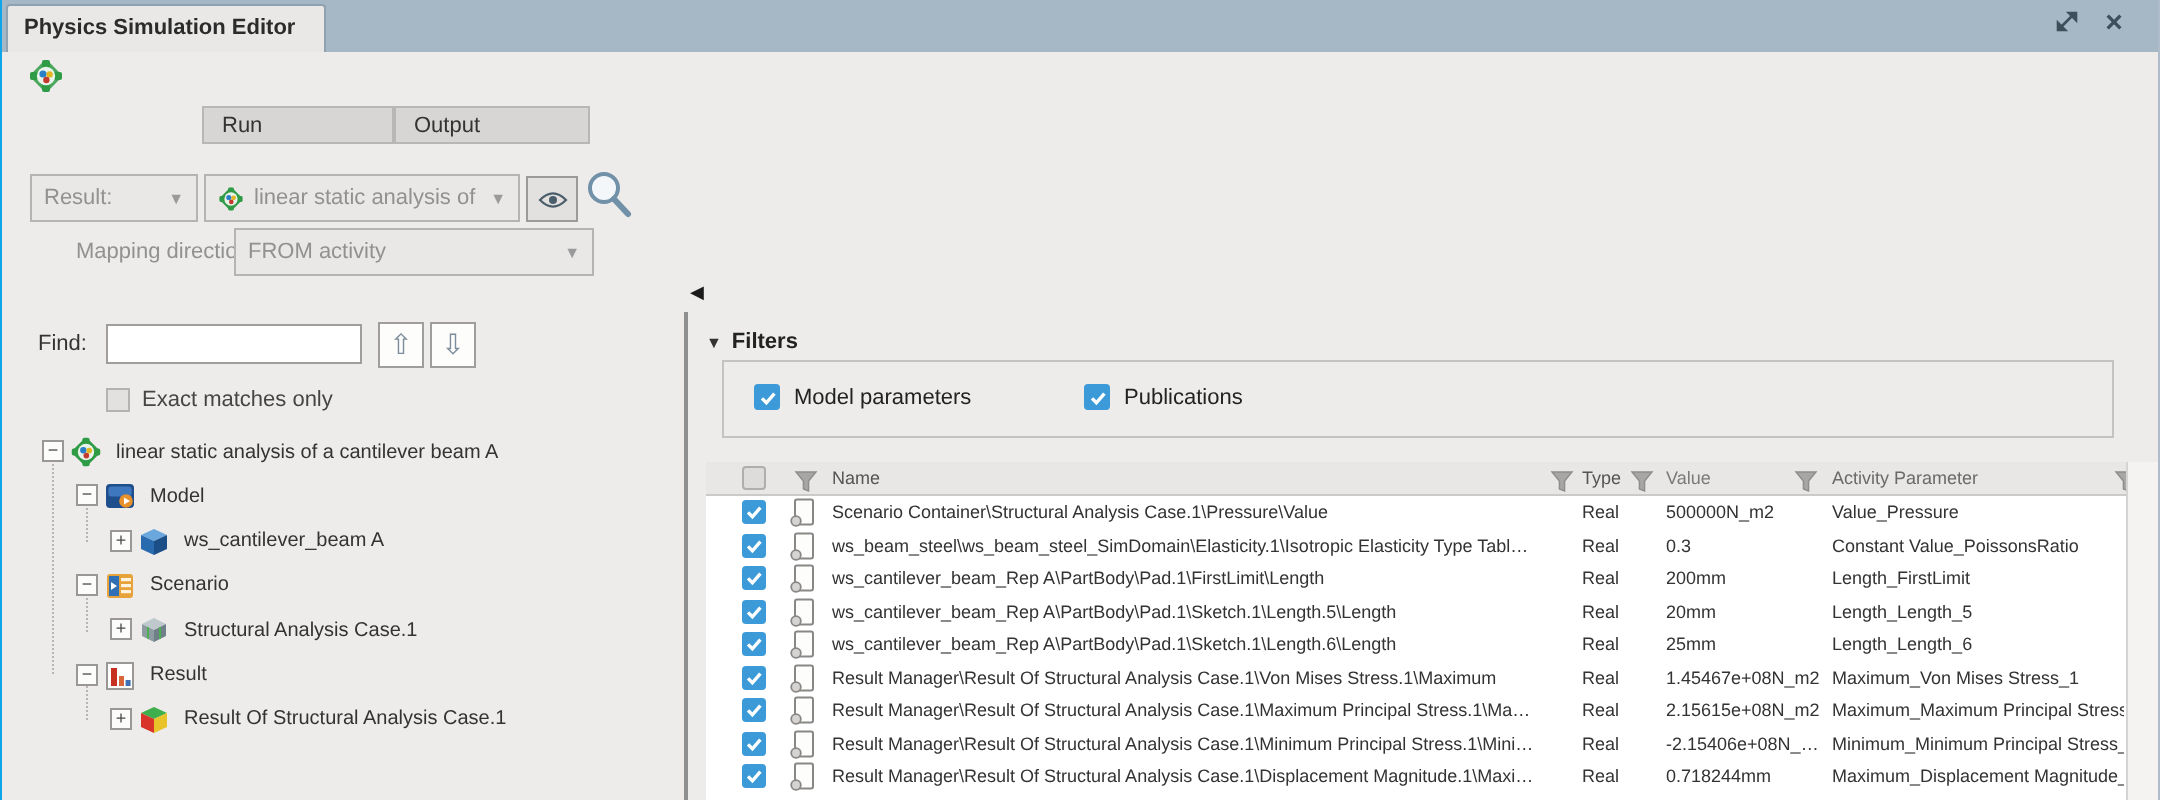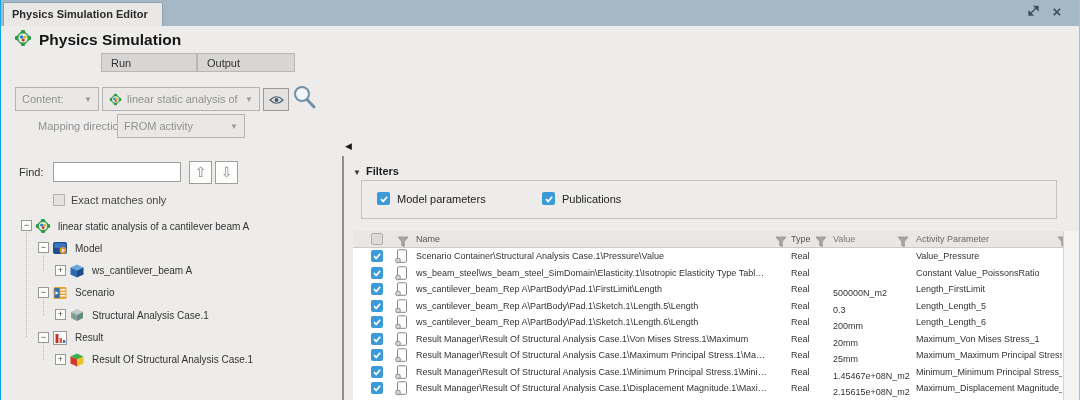--- a/index.html
+++ b/index.html
@@ -33,21 +33,21 @@
       font-size:11px;color:#919191;display:flex;align-items:center;padding:0 6px;gap:5px;}
   .combo .caret{margin-left:auto;font-size:8px;color:#9a9a9a;}
   #content-combo{left:14px;top:87px;width:84px;height:24px;}
   #main-combo{left:101px;top:87px;width:158px;height:24px;}
   #main-combo .txt{white-space:nowrap;overflow:hidden;}
   #eye-button{position:absolute;left:262px;top:88px;width:26px;height:23px;border:1px solid #9c9a98;
       background:#e3e1df;box-sizing:border-box;display:flex;align-items:center;justify-content:center;}
   #search-button{position:absolute;left:288px;top:82px;width:30px;height:30px;display:flex;
       align-items:center;justify-content:center;}
   #mapping-label{position:absolute;left:18px;top:120px;font-size:11px;color:#919191;margin-left:19px;}
-  #mapping-combo{left:116px;top:114px;width:128px;height:24px;}
+  #mapping-combo{left:116px;top:114px;width:180px;height:24px;}
 
   
   #collapse-arrow{position:absolute;left:344px;top:141px;font-size:9px;color:#1a1a1a;}
   #v-divider{position:absolute;left:341px;top:156px;width:2px;height:244px;background:#8f8f8f;}
 
   
   #find-label{position:absolute;left:18px;top:166px;font-size:11px;color:#333;}
   #find-input{position:absolute;left:52px;top:162px;width:128px;height:20px;box-sizing:border-box;
       border:1px solid #a09e9c;background:#fff;font-size:11px;padding:0 4px;font-family:"Liberation Sans",sans-serif;}
   .find-btn{position:absolute;top:161px;width:23px;height:23px;box-sizing:border-box;border:1px solid #a09e9c;
@@ -85,21 +85,21 @@
       border-bottom:1px solid #cccac8;box-sizing:border-box;}
   .hcell{position:absolute;top:3px;font-size:9px;color:#555;white-space:nowrap;}
   .hfunnel{position:absolute;top:3px;}
   #rows{position:absolute;left:0;top:17px;width:710px;}
   .trow{position:absolute;left:0;width:710px;height:16.5px;}
   .trow .cb{position:absolute;left:18px;top:2px;width:12px;height:12px;}
   .row-icon{position:absolute;left:42px;top:1px;}
   .cell{position:absolute;top:3px;font-size:9px;color:#333;white-space:nowrap;overflow:hidden;}
   .c-name{left:63px;width:352px;text-overflow:ellipsis;}
   .c-type{left:438px;width:32px;}
-  .c-value{left:480px;width:77px;text-overflow:ellipsis;margin-top:37px;}
+  .c-value{left:480px;width:77px;text-overflow:ellipsis;}
   .c-act{left:563px;width:146px;}
   #scroll-strip{position:absolute;left:1062px;top:231px;width:18px;height:169px;background:#f4f3f1;
       border-left:1px solid #d6d4d2;box-sizing:border-box;}
 </style>
 </head>
 <body>
 
 <div id="app">
 
   <div id="window-bar">
@@ -125,28 +125,27 @@
             <rect x="7" y="1" width="4" height="16" rx="1"></rect>
             <rect x="1" y="7" width="16" height="4" rx="1"></rect>
         <rect x="3" y="3" width="12" height="12" rx="2" transform="rotate(45 9 9)" fill="#2f9b45" opacity="0.85"></rect>
           </g>
         <circle cx="9" cy="9" r="4.6" fill="#e8f4ea"></circle>
         <circle cx="7.5" cy="8" r="1.8" fill="#2a7fc9"></circle>
           <circle cx="10.8" cy="8.2" r="1.6" fill="#e2b522"></circle>
           <circle cx="9.2" cy="11" r="1.6" fill="#c23b2e"></circle>
       </svg>
     </span>
-    <span id="app-title">Physics Simulation</span>
   </div>
 
   <div id="tab-run" class="strip-tab">Run</div>
   <div id="tab-output" class="strip-tab">Output</div>
 
   <div id="content-combo" class="combo">
-    <span>Content:</span>
+    <span>Result:</span>
     <span class="caret">▼</span>
   </div>
   <div id="main-combo" class="combo">
     <span style="display:flex">
       <svg width="13" height="13" viewBox="0 0 18 18">
         <g fill="#2f9b45">
             <rect x="7" y="1" width="4" height="16" rx="1"></rect>
             <rect x="1" y="7" width="16" height="4" rx="1"></rect>
         <rect x="3" y="3" width="12" height="12" rx="2" transform="rotate(45 9 9)"></rect>
           </g>

